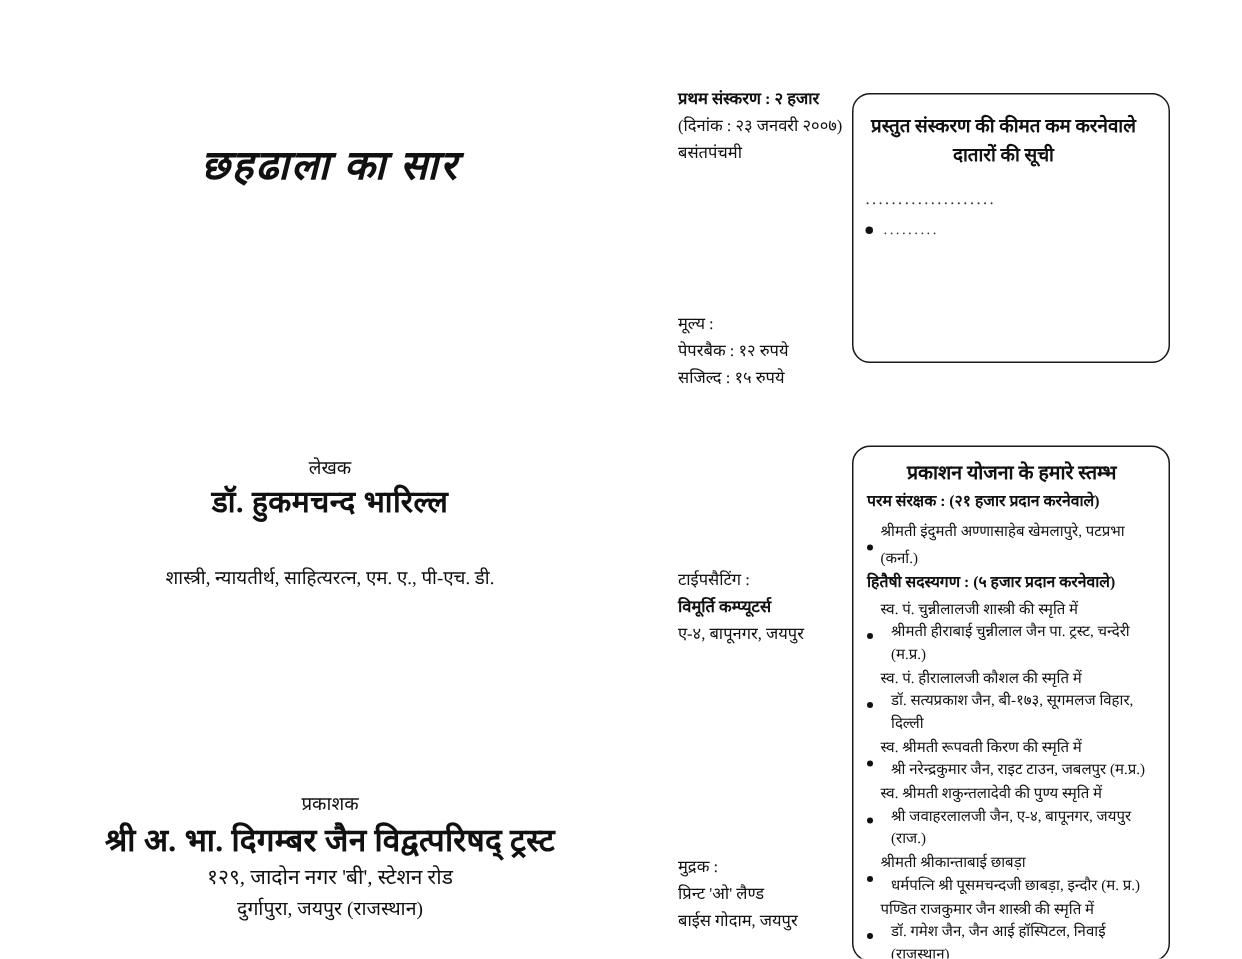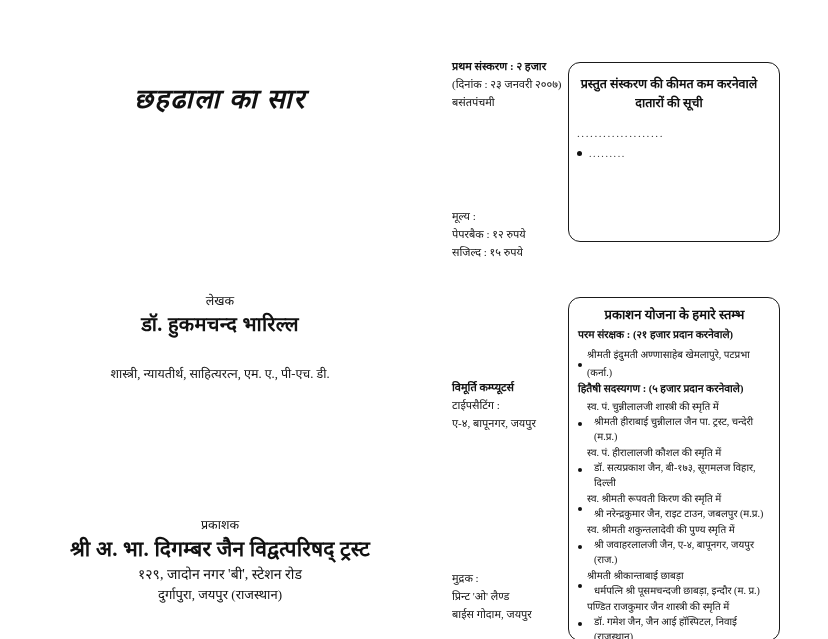--- a/index.html
+++ b/index.html
@@ -13,21 +13,21 @@
     position: relative;
     font-family: "Liberation Serif", "DejaVu Serif", serif;
     color: #111111;
     overflow: hidden;
   }
 
   
   .left-page {
     position: absolute;
     left: 0;
-    top: 1px;
+    top: 12px;
     width: 440px;
     height: 589px;
   }
 
   .book-title {
     position: absolute;
     left: 0;
     top: 78px;
     width: 440px;
     text-align: center;
@@ -251,22 +251,22 @@
       <div class="line">बसंतपंचमी</div>
     </div>
 
     <div class="imprint-group" id="grp-price">
       <div class="line">मूल्य :</div>
       <div class="line">पेपरबैक : १२ रुपये</div>
       <div class="line">सजिल्द : १५ रुपये</div>
     </div>
 
     <div class="imprint-group" id="grp-typeset">
+      <div class="line">टाईपसैटिंग :</div>
       <div class="line b">विमूर्ति कम्प्यूटर्स</div>
-      <div class="line">टाईपसैटिंग :</div>
       <div class="line">ए-४, बापूनगर, जयपुर</div>
     </div>
 
     <div class="imprint-group" id="grp-printer">
       <div class="line">मुद्रक :</div>
       <div class="line">प्रिन्ट 'ओ' लैण्ड</div>
       <div class="line">बाईस गोदाम, जयपुर</div>
     </div>
 
   </div>

